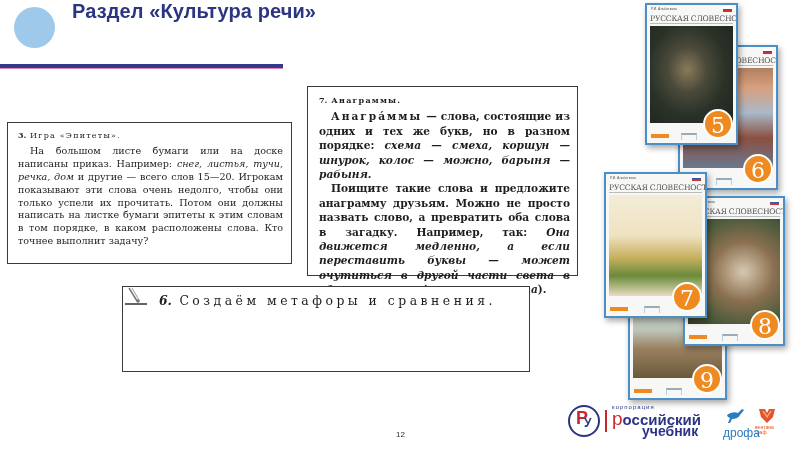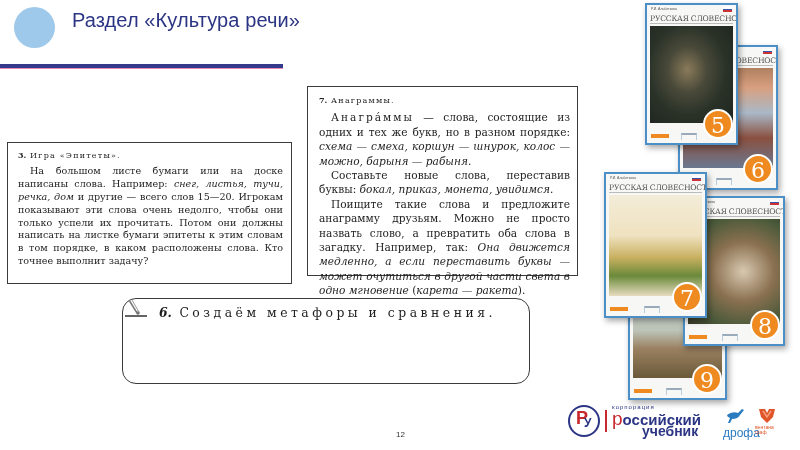--- a/index.html
+++ b/index.html
@@ -1,26 +1,26 @@
 <!DOCTYPE html>
 <html><head>
 <meta charset="utf-8">
 <style>
   * { box-sizing: border-box; margin: 0; padding: 0; }
   html, body { width: 800px; height: 450px; overflow: hidden; background: #ffffff; }
   body { position: relative; font-family: "DejaVu Serif", serif; color: #222; }
 
   .title-circle { position: absolute; left: 14px; top: 7px; width: 41px; height: 41px; border-radius: 50%; background: #9fc9ea; }
-  .slide-title { position: absolute; left: 72px; top: 9px; font-family: "Liberation Sans", sans-serif; font-weight: normal; font-size: 20px; color: #2b3584; letter-spacing: 0.1px; text-align: right; }
+  .slide-title { position: absolute; left: 72px; top: 0; font-family: "Liberation Sans", sans-serif; font-weight: bold; font-size: 20px; color: #2b3584; letter-spacing: 0.1px; text-align: right; }
   .title-rule { position: absolute; left: 0; top: 64px; width: 283px; height: 5px; background: #333a8c; border-bottom: 1px solid #e88ab8; }
 
   .text-box { position: absolute; background: #fff; border: 1.6px solid #3a3a3a; color: #1e1e1e; }
-  .box-left { left: 7px; top: 142px; width: 285px; height: 142px; padding: 6px 8px 0 10px; font-size: 9.6px; line-height: 12.9px; }
-  .box-right { left: 307px; top: 86px; width: 271px; height: 190px; padding: 6px 7px 0 11px; font-size: 10.6px; line-height: 14.4px; }
-  .box-bottom { left: 122px; top: 298px; width: 408px; height: 86px; padding: 6px 10px 0 10px; font-size: 11.2px; line-height: 15.6px; border-radius: 14px; }
+  .box-left { left: 7px; top: 122px; width: 285px; height: 142px; padding: 6px 8px 0 10px; font-size: 9.6px; line-height: 12.9px; }
+  .box-right { left: 307px; top: 86px; width: 271px; height: 190px; padding: 6px 7px 0 11px; font-size: 10.6px; line-height: 14.4px; font-weight: bold; }
+  .box-bottom { left: 122px; top: 286px; width: 408px; height: 86px; padding: 6px 10px 0 10px; font-size: 11.2px; line-height: 15.6px; }
 
   .ex-head { font-size: 8px; letter-spacing: 1.2px; margin-bottom: 2px; }
   .ex-head b { letter-spacing: 0; }
   .para { text-align: justify; text-indent: 12px; }
   .para i { font-style: italic; }
   .spaced { letter-spacing: 2px; }
   .big-head { font-size: 12.4px; letter-spacing: 3.5px; margin-left: 26px; margin-bottom: 2px; }
   .big-head b { font-style: italic; letter-spacing: 0; }
 
   .pen-icon { position: absolute; left: 2px; top: 0; width: 26px; height: 20px; }
@@ -60,30 +60,29 @@
 
 <div class="title-circle"></div>
 <div class="slide-title">Раздел «Культура речи»</div>
 <div class="title-rule"></div>
 
 <div class="text-box box-left">
   <div class="ex-head">
     <b>3.</b>
     <span>Игра «Эпитеты».</span>
   </div>
-  <p class="para"><span>На большом листе бумаги или на доске написаны слова. Например: </span><i>снег, листья, тучи, речка, дом</i><span> и другие — всего слов 15—20. Игрокам показывают эти слова очень недолго, чтобы они только успели их прочитать. Потом они должны написать на листке бумаги эпитеты к этим словам в том порядке, в каком расположены слова. Кто точнее выполнит задачу?</span></p>
+  <p class="para"><span>На большом листе бумаги или на доске написаны приказ. Например: </span><i>снег, листья, тучи, речка, дом</i><span> и другие — всего слов 15—20. Игрокам показывают эти слова очень недолго, чтобы они только успели их прочитать. Потом они должны написать на листке бумаги эпитеты к этим словам в том порядке, в каком расположены слова. Кто точнее выполнит задачу?</span></p>
 </div>
 
 <div class="text-box box-right">
   <div class="ex-head">
     <b>7.</b>
     <span>Анаграммы.</span>
   </div>
   <p class="para"><span class="spaced">Анагра́ммы</span><span> — слова, состоящие из одних и тех же букв, но в разном порядке: </span><i>схема — смеха, коршун — шнурок, колос — можно, барыня — рабыня.</i></p>
-  <p class="para"><span>Составьте новые слова, переставив буквы: </span><i>бокал, приказ, монета, увидимся.</i></p>
   <p class="para"><span>Поищите такие слова и предложите анаграмму друзьям. Можно не просто назвать слово, а превратить оба слова в загадку. Например, так: </span><i>Она движется медленно, а если переставить буквы — может очутиться в другой части света в одно мгновение</i><span> (</span><i>карета — ракета</i><span>).</span></p>
 </div>
 
 <div class="text-box box-bottom">
   <svg class="pen-icon" viewBox="0 0 26 20">
     <line x1="4" y1="1" x2="12" y2="14" stroke="#777" stroke-width="1.5"></line>
     <line x1="7" y1="1" x2="14" y2="13" stroke="#999" stroke-width="1"></line>
     <circle cx="13" cy="14" r="1.8" fill="#777"></circle>
     <line x1="0" y1="17" x2="22" y2="17" stroke="#222" stroke-width="1.4"></line>
   </svg>

